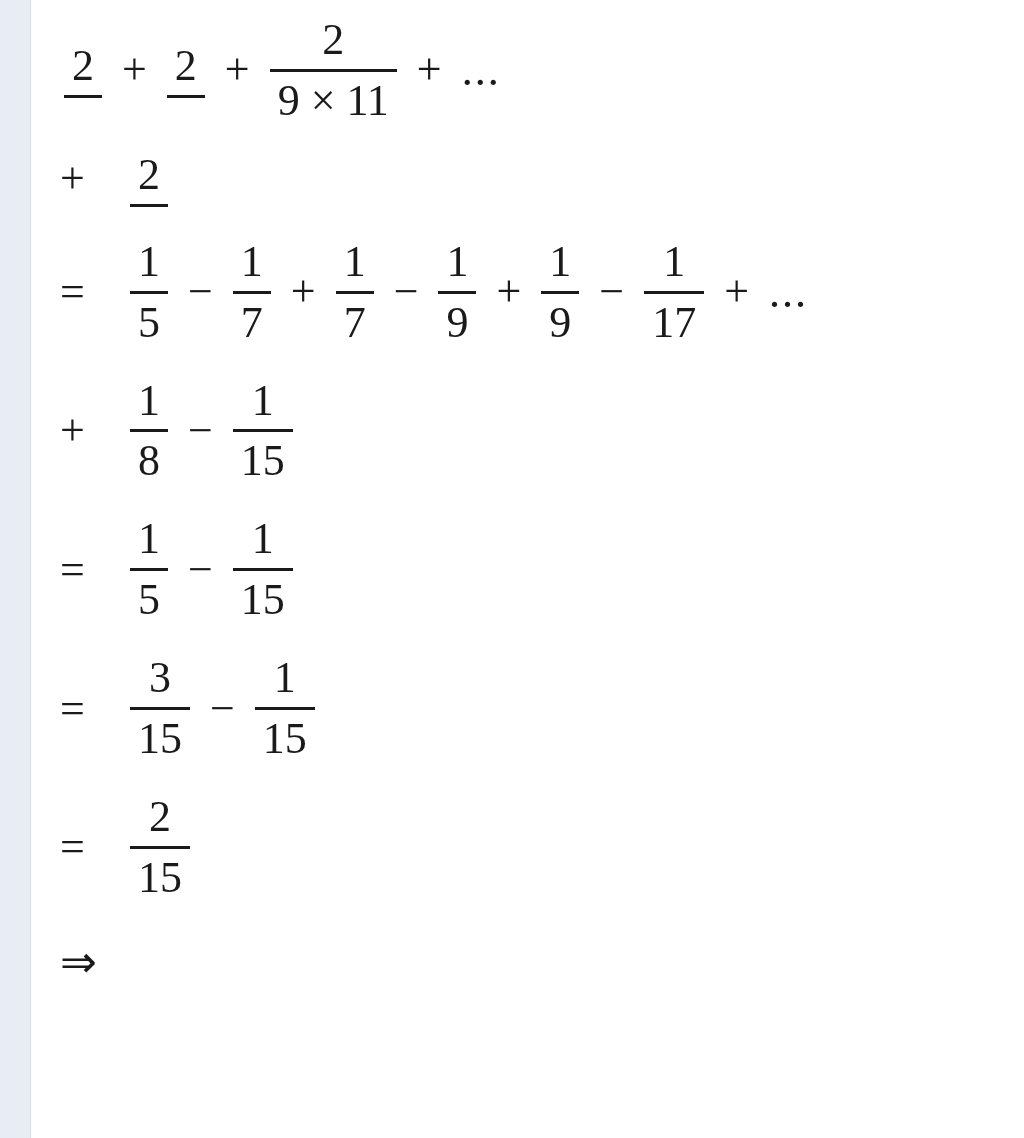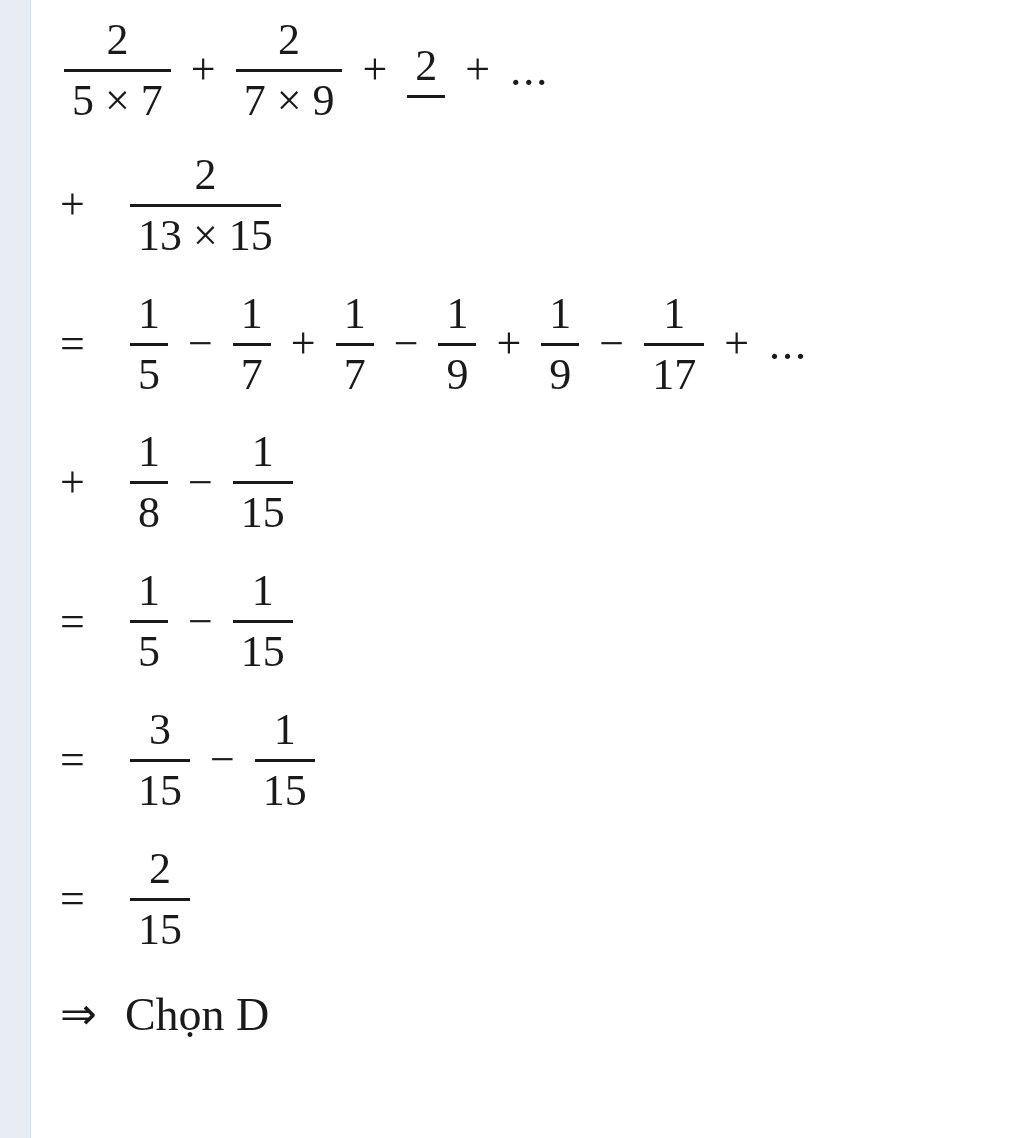--- a/index.html
+++ b/index.html
@@ -106,43 +106,41 @@
 <div id="page">
 
   <div class="left-strip"></div>
 
   <div class="content">
 
     <div class="line row1">
       <span class="frac">
         <span class="num">2</span>
         <span class="bar"></span>
-        <span class="den">5 × 7</span>
-      </span>
-      <span class="op">+</span>
-      <span class="frac">
-        <span class="num">2</span>
-        <span class="bar"></span>
-        <span class="den">7 × 9</span>
-      </span>
-      <span class="op">+</span>
-      <span class="frac">
-        <span class="num">2</span>
-        <span class="bar"></span>
+      </span>
+      <span class="op">+</span>
+      <span class="frac">
+        <span class="num">2</span>
+        <span class="bar"></span>
+      </span>
+      <span class="op">+</span>
+      <span class="frac">
+        <span class="num">2</span>
+        <span class="bar"></span>
+        <span class="den">9 × 11</span>
       </span>
       <span class="op">+</span>
       <span class="dots">...</span>
     </div>
 
     <div class="line row2">
       <span class="op lead">+</span>
       <span class="frac">
         <span class="num">2</span>
         <span class="bar"></span>
-        <span class="den">13 × 15</span>
       </span>
     </div>
 
     <div class="line row3">
       <span class="op lead">=</span>
       <span class="frac">
         <span class="num">1</span>
         <span class="bar"></span>
         <span class="den">5</span>
       </span>
@@ -229,17 +227,16 @@
       <span class="op lead">=</span>
       <span class="frac">
         <span class="num">2</span>
         <span class="bar"></span>
         <span class="den">15</span>
       </span>
     </div>
 
     <div class="line row8 conclusion">
       <span class="arrow">⇒</span>
-      <span>Chọn D</span>
     </div>
 
   </div>
 </div>
 
 </body></html>

